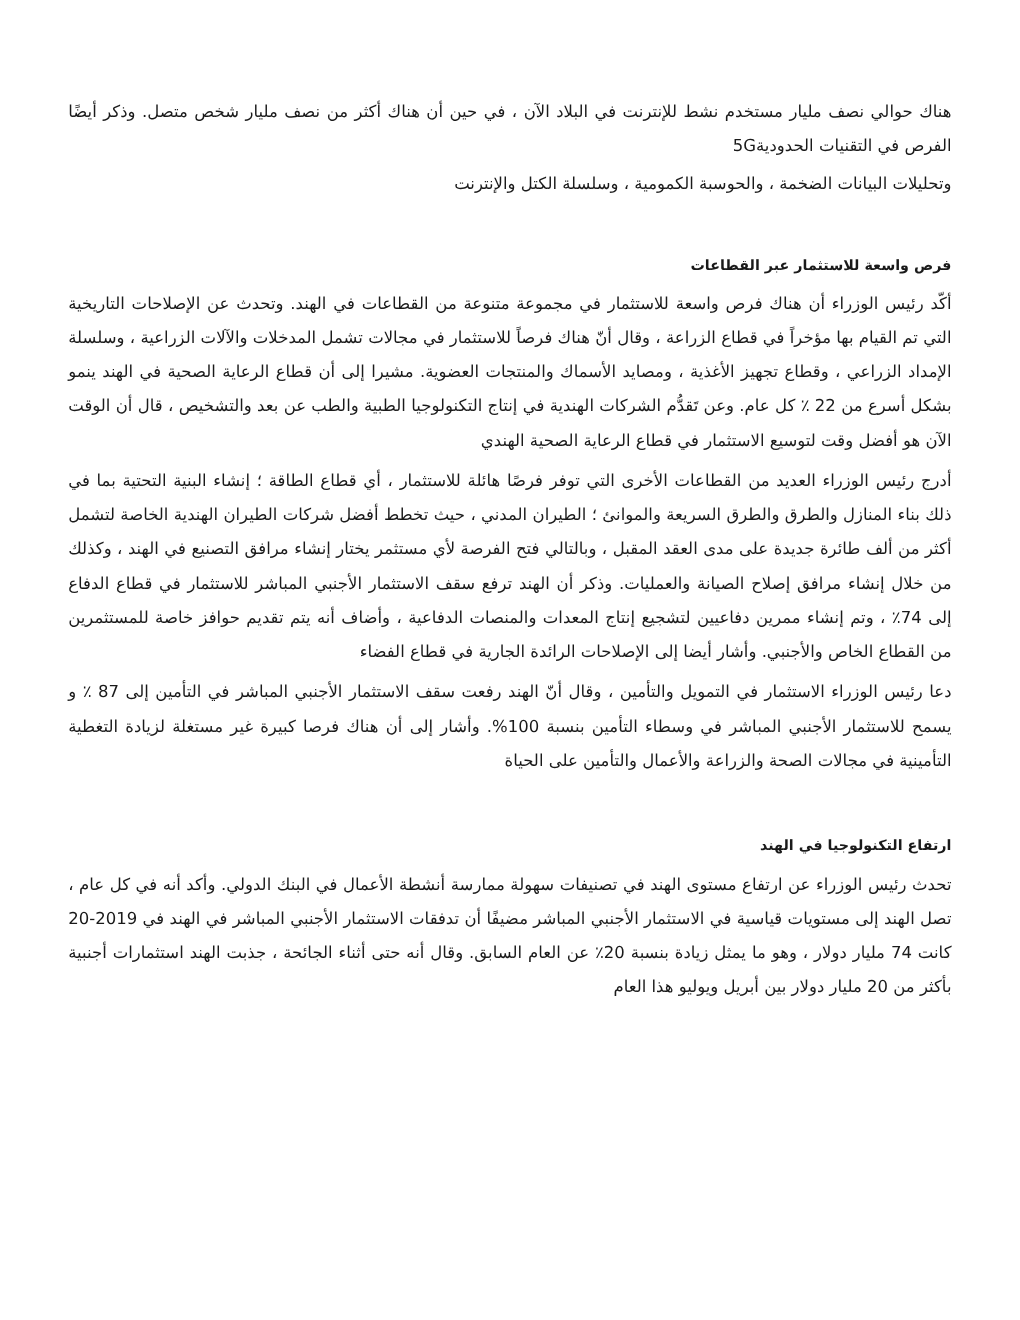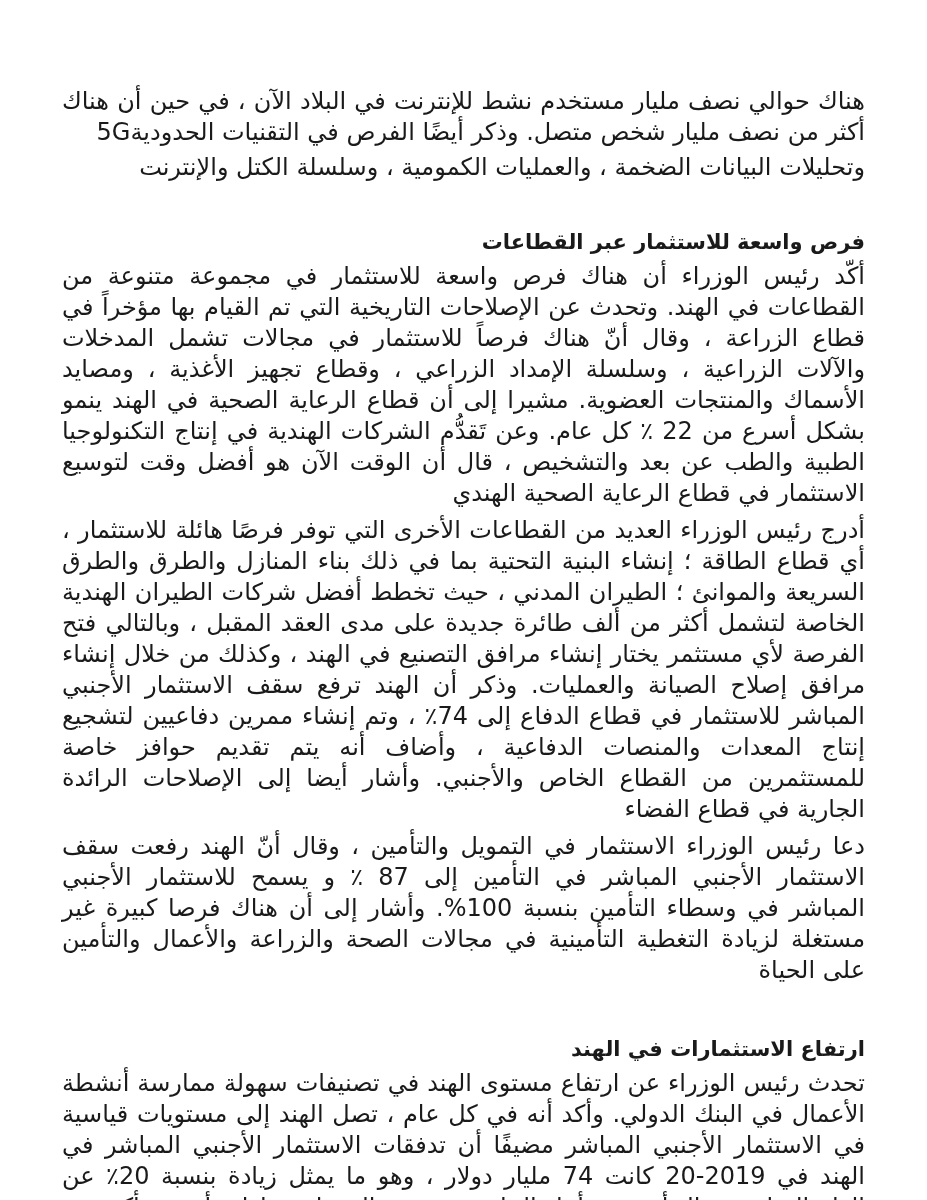--- a/index.html
+++ b/index.html
@@ -17,52 +17,52 @@
     }
     .page {
       position: absolute;
       left: 62px;
       right: 62px;
       top: 86px;
       direction: rtl;
       text-align: right;
     }
     .para {
-      font-size: 24px;
+      font-size: 15px;
       line-height: 31px;
       margin: 0 0 6px 0;
     }
     .para.p-intro-1 { margin-bottom: 4px; }
     .para.p-intro-2 { margin-bottom: 0; }
     .heading {
-      font-size: 21px;
+      font-size: 13px;
       font-weight: bold;
       line-height: 30px;
       margin: 44px 0 4px 0;
     }
     .heading.h2 { margin-top: 48px; }
     .para.justify {
       text-align: justify;
       text-align-last: right;
     }
   </style>
 </head>
 <body>
 
 <div class="page">
 
   <p class="para p-intro-1 justify">هناك حوالي نصف مليار مستخدم نشط للإنترنت في البلاد الآن ، في حين أن هناك أكثر من  نصف مليار شخص متصل. وذكر أيضًا الفرص في التقنيات الحدودية5G</p>
 
-  <p class="para p-intro-2">وتحليلات البيانات الضخمة ، والعمليات الكمومية ، وسلسلة الكتل والإنترنت</p>
+  <p class="para p-intro-2">وتحليلات البيانات الضخمة ، والحوسبة الكمومية ، وسلسلة الكتل والإنترنت</p>
 
   <h2 class="heading">فرص واسعة للاستثمار عبر القطاعات</h2>
 
   <p class="para justify">أكّد رئيس الوزراء أن هناك فرص واسعة للاستثمار في مجموعة متنوعة من القطاعات في الهند. وتحدث عن الإصلاحات التاريخية التي تم القيام بها مؤخراً في قطاع الزراعة ، وقال أنّ هناك فرصاً للاستثمار في مجالات تشمل المدخلات والآلات الزراعية ، وسلسلة الإمداد الزراعي ، وقطاع تجهيز الأغذية ، ومصايد الأسماك والمنتجات العضوية. مشيرا إلى أن قطاع الرعاية الصحية في الهند ينمو بشكل أسرع من 22 ٪ كل عام. وعن تَقدُّم الشركات الهندية في إنتاج التكنولوجيا الطبية والطب عن بعد والتشخيص ، قال أن الوقت الآن هو أفضل وقت لتوسيع الاستثمار في قطاع الرعاية الصحية الهندي</p>
 
   <p class="para justify">أدرج رئيس الوزراء العديد من القطاعات الأخرى التي توفر فرصًا هائلة للاستثمار ، أي قطاع الطاقة ؛ إنشاء البنية التحتية بما في ذلك بناء المنازل والطرق والطرق السريعة والموانئ ؛ الطيران المدني ، حيث تخطط أفضل شركات الطيران الهندية الخاصة لتشمل أكثر من ألف طائرة جديدة على مدى العقد المقبل ، وبالتالي فتح الفرصة لأي مستثمر يختار إنشاء مرافق التصنيع في الهند ، وكذلك من خلال إنشاء مرافق إصلاح الصيانة والعمليات. وذكر أن الهند ترفع سقف الاستثمار الأجنبي المباشر للاستثمار في قطاع الدفاع إلى 74٪ ، وتم إنشاء ممرين دفاعيين لتشجيع إنتاج المعدات والمنصات الدفاعية ، وأضاف أنه يتم تقديم حوافز خاصة للمستثمرين من القطاع الخاص والأجنبي. وأشار أيضا إلى الإصلاحات الرائدة الجارية في قطاع الفضاء</p>
 
   <p class="para justify">دعا رئيس الوزراء الاستثمار في التمويل والتأمين ، وقال أنّ الهند رفعت سقف الاستثمار الأجنبي المباشر في التأمين إلى 87 ٪ و  يسمح للاستثمار الأجنبي المباشر في وسطاء التأمين بنسبة 100%. وأشار إلى أن هناك فرصا كبيرة غير مستغلة لزيادة التغطية التأمينية في مجالات الصحة والزراعة والأعمال والتأمين على الحياة</p>
 
-  <h2 class="heading h2">ارتفاع الاستثمارات في الهند</h2>
+  <h2 class="heading h2">ارتفاع التكنولوجيا في الهند</h2>
 
   <p class="para justify">تحدث رئيس الوزراء عن ارتفاع مستوى الهند في تصنيفات سهولة ممارسة أنشطة الأعمال في البنك الدولي. وأكد أنه في كل عام ، تصل الهند إلى مستويات قياسية في الاستثمار الأجنبي المباشر مضيفًا أن تدفقات الاستثمار الأجنبي المباشر في الهند في 2019-20 كانت 74 مليار دولار ، وهو ما يمثل زيادة بنسبة 20٪ عن العام السابق. وقال أنه حتى أثناء الجائحة ، جذبت الهند استثمارات أجنبية بأكثر من 20 مليار دولار بين أبريل ويوليو هذا العام</p>
 
 </div>
 
 </body></html>

